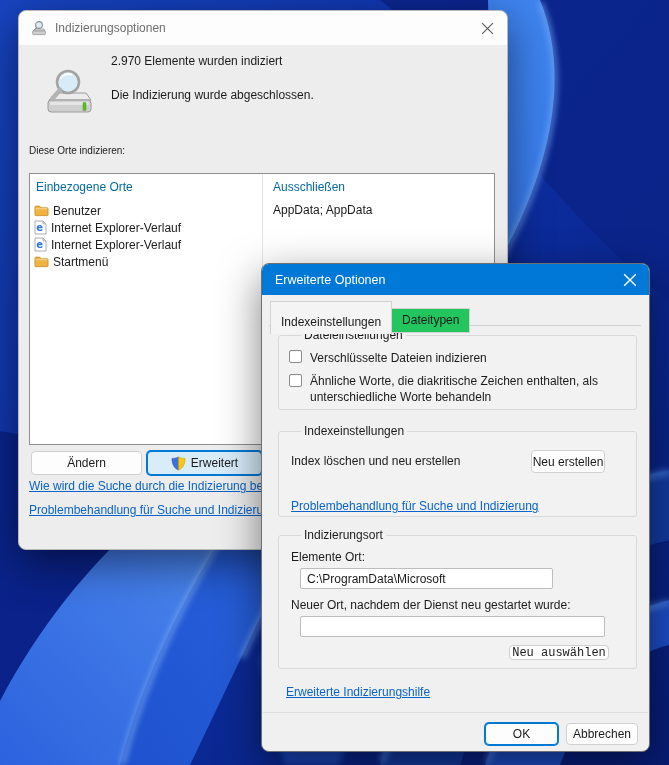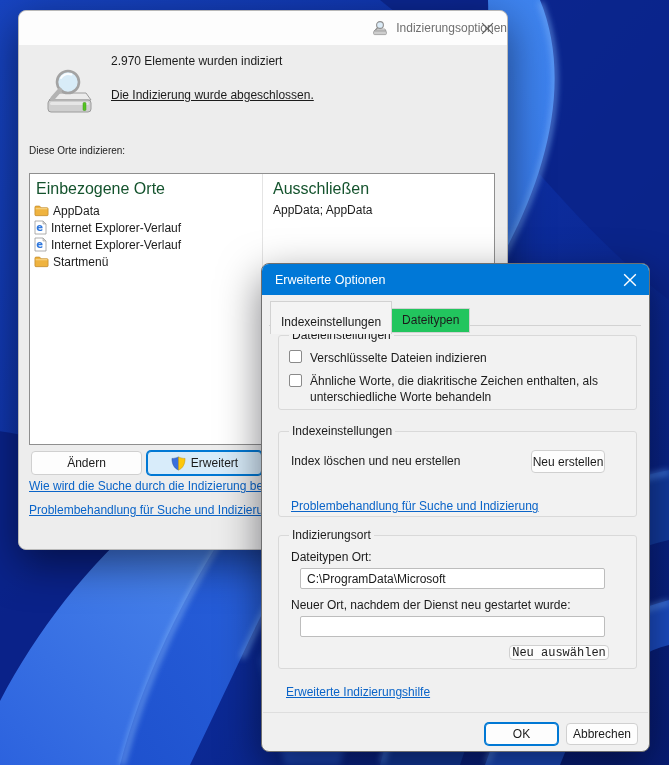--- a/index.html
+++ b/index.html
@@ -17,46 +17,46 @@
     background:#fdfdfd;border:1px solid #d0d0d0;border-radius:4px;
     font-size:12px;color:#1b1b1b;box-sizing:border-box;cursor:default;
     position:absolute;
   }
   .btn.focused{background:#d8ecfa;border:1px solid #0078d4;box-shadow:0 0 0 1px #0078d4;}
   .btn.default{border:1px solid #0078d4;box-shadow:0 0 0 1px #0078d4;}
   .link{font-size:12px;color:#0a64c8;text-decoration:underline;position:absolute;white-space:nowrap;cursor:pointer;}
 
   
   .main-dialog{left:18px;top:10px;width:488px;height:538px;background:#ededed;border:1px solid #b9b9b9;z-index:1;}
-  .main-titlebar{position:absolute;left:0;top:0;right:0;height:34px;background:#fdfdfd;border-radius:8px 8px 0 0;display:flex;align-items:center;justify-content:flex-end;}
+  .main-titlebar{position:absolute;left:0;top:0;right:0;height:34px;background:#fdfdfd;border-radius:8px 8px 0 0;display:flex;align-items:center;}
   .main-title{font-size:12px;color:#6f6f6f;margin-left:8px;}
   .close-btn{position:absolute;top:3px;right:6px;width:28px;height:28px;display:flex;align-items:center;justify-content:center;border-radius:4px;}
   .status-line{position:absolute;font-size:12px;color:#1b1b1b;white-space:nowrap;}
   .caption{position:absolute;font-size:10px;color:#1b1b1b;}
   .listbox{position:absolute;left:10px;top:162px;width:466px;height:272px;background:#fff;border:1px solid #8f8f8f;box-sizing:border-box;}
   .list-col-sep{position:absolute;left:232px;top:0;bottom:0;width:1px;background:#e4e4e4;}
-  .list-header{position:absolute;top:0;left:0;right:0;height:26px;font-size:16px;color:#14532d;}
+  .list-header{position:absolute;top:0;left:0;right:0;height:26px;font-size:12px;color:#0369a1;}
   .col1-header{position:absolute;left:6px;top:6px;}
   .col2-header{position:absolute;left:243px;top:6px;}
   .list-row{position:absolute;left:4px;height:17px;display:flex;align-items:center;gap:4px;font-size:12px;color:#1b1b1b;white-space:nowrap;}
   .exclude-val{position:absolute;left:243px;top:29px;font-size:12px;color:#1b1b1b;white-space:nowrap;}
 
   
   .adv-dialog{left:261px;top:263px;width:387px;height:487px;background:#f0f0f0;border:1px solid #6f6f6f;z-index:2;box-sizing:content-box;}
   .adv-titlebar{position:absolute;left:0;top:0;right:0;height:31px;background:#0078d7;border-radius:7px 7px 0 0;display:flex;align-items:center;}
   .adv-title{font-size:12.5px;color:#fff;margin-left:13px;}
   .adv-close{position:absolute;top:1px;right:2px;width:34px;height:29px;display:flex;align-items:center;justify-content:center;}
   .tabs{position:absolute;left:8px;top:37px;display:flex;align-items:flex-end;z-index:3;}
   .tab{font-size:12px;color:#1b1b1b;padding:4px 10px 5px 10px;border:1px solid #d2d2d2;box-sizing:border-box;}
   .tab.active{background:#f4f4f4;border-bottom:none;padding-top:13px;position:relative;z-index:2;}
   .tab.inactive{background:#22c55e;border-left:none;margin-bottom:1px;padding-top:4px;}
   .tabpage{position:absolute;left:7px;top:61px;width:372px;height:648px;border-top:1px solid #d2d2d2;border-bottom:1px solid #d2d2d2;height:647px;top:61px;bottom:auto;height:649px;}
   .tabpage{height:649px;} 
   fieldset.group{position:absolute;border:1px solid #d9d9d9;border-radius:3px;margin:0;padding:0;background:#f2f2f2;box-sizing:border-box;}
-  fieldset.group legend{font-size:12px;color:#1b1b1b;padding:0 3px;margin-left:10px;}
+  fieldset.group legend{font-size:12px;color:#1b1b1b;padding:0 3px;margin-left:22px;}
   .grp-label{position:absolute;font-size:12px;color:#1b1b1b;white-space:nowrap;}
   .checkbox{position:absolute;width:13px;height:13px;background:#fff;border:1px solid #8a8a8a;border-radius:2px;box-sizing:border-box;}
   .cb-label{position:absolute;font-size:12px;color:#1b1b1b;line-height:1.35;}
   .field{position:absolute;font-family:"Liberation Sans","DejaVu Sans",sans-serif;font-size:12px;color:#1a1a1a;background:#fff;border:1px solid #bdbdbd;border-radius:2px;box-sizing:border-box;padding:2px 6px;}
   .strip-sep{position:absolute;left:1px;right:1px;top:448px;height:1px;background:#dedede;}
 </style>
 </head>
 <body>
 
 <svg class="wallpaper" width="669" height="765" viewBox="0 0 669 765" preserveAspectRatio="none" aria-hidden="true">
@@ -103,21 +103,21 @@
     </svg>
     <span class="main-title">Indizierungsoptionen</span>
     <div class="close-btn">
       <svg width="13" height="13" viewBox="0 0 12 12">
         <path d="M1 1 L11 11 M11 1 L1 11" stroke="#5f5f5f" stroke-width="1.1"></path>
       </svg>
     </div>
   </div>
 
   <span class="status-line" style="left:92px;top:43px;">2.970 Elemente wurden indiziert</span>
-  <span class="status-line" style="left:92px;top:77px;text-decoration:underline;">Die Indizierung wurde abgeschlossen.</span>
+  <span class="status-line" style="left:92px;top:77px;">Die Indizierung wurde abgeschlossen.</span>
 
   <svg width="54" height="54" viewBox="0 0 54 54" style="position:absolute;left:22px;top:56px;">
     <path d="M8 33 L16 26 H45 L50 33 Z" fill="#ececec" stroke="#9c9c9c" stroke-width="1"></path>
     <rect x="7" y="33" width="43" height="12" rx="3" fill="#cfcfcf" stroke="#9c9c9c" stroke-width="1"></rect>
     <rect x="9" y="35" width="39" height="3" rx="1.5" fill="#e6e6e6"></rect>
     <rect x="42" y="35.5" width="3" height="8" rx="1" fill="#53c421" stroke="#3f9417" stroke-width="0.5"></rect>
     <circle cx="27" cy="15" r="11" fill="#d8ecf8" stroke="#a3a3a3" stroke-width="2.6"></circle>
     <path d="M20 11 Q23.5 5.5 30.5 7.5" stroke="#ffffff" stroke-width="2" fill="none" stroke-linecap="round" opacity="0.9"></path>
     <path d="M19 23 L11.5 31.5" stroke="#b3b3b3" stroke-width="4.5" stroke-linecap="round"></path>
   </svg>
@@ -129,21 +129,21 @@
     <div class="list-header">
       <span class="col1-header">Einbezogene Orte</span>
       <span class="col2-header">Ausschließen</span>
     </div>
 
     <div class="list-row" style="top:28px;">
       <svg width="15" height="13" viewBox="0 0 16 13">
         <path d="M1 3 Q1 1.8 2.2 1.8 H6 L7.6 3.6 H14 Q15 3.6 15 4.6 V11 Q15 12 14 12 H2 Q1 12 1 11 Z" fill="#efb33f" stroke="#c08a2b" stroke-width="0.8"></path>
         <path d="M1.8 4.6 H14.2" stroke="#f7d488" stroke-width="1.2"></path>
       </svg>
-      <span>AppData</span>
+      <span>Benutzer</span>
     </div>
     <div class="list-row" style="top:45px;">
       <svg width="13" height="15" viewBox="0 0 13 15">
         <path d="M1 1 H9 L12 4 V14 H1 Z" fill="#ffffff" stroke="#9a9a9a" stroke-width="0.8"></path>
         <path d="M9 1 L12 4 H9 Z" fill="#dcdcdc" stroke="#9a9a9a" stroke-width="0.6"></path>
         <text x="2.2" y="11" font-size="10" font-weight="bold" fill="#2e77dd" font-family="DejaVu Sans, sans-serif">e</text>
       </svg>
       <span>Internet Explorer-Verlauf</span>
     </div>
     <div class="list-row" style="top:62px;">
@@ -208,22 +208,22 @@
     <legend>Indexeinstellungen</legend>
     <span class="grp-label" style="left:12px;top:16px;">Index löschen und neu erstellen</span>
     <div class="btn" style="left:252px;top:12px;width:74px;height:23px;">
       <span>Neu erstellen</span>
     </div>
     <a class="link" style="left:12px;top:61px;">Problembehandlung für Suche und Indizierung</a>
   </fieldset>
 
   <fieldset class="group" style="left:16px;top:264px;width:359px;height:141px;">
     <legend>Indizierungsort</legend>
-    <span class="grp-label" style="left:12px;top:8px;">Dateitypen Ort:</span>
-    <input class="field" style="left: 21px; top: 26px; width: 305px; height: 21px;" value="C:\ProgramData\Microsoft">
+    <span class="grp-label" style="left:12px;top:8px;">Elemente Ort:</span>
+    <input class="field" style="left: 21px; top: 26px; width: 253px; height: 21px;" value="C:\ProgramData\Microsoft">
     <span class="grp-label" style="left:12px;top:56px;">Neuer Ort, nachdem der Dienst neu gestartet wurde:</span>
     <input class="field" style="left: 21px; top: 74px; width: 305px; height: 21px;" value="">
     <div class="btn" style="left:230px;top:103px;width:100px;height:15px;font-family:Liberation Mono, monospace;">
       <span>Neu auswählen</span>
     </div>
   </fieldset>
 
   <a class="link" style="left:24px;top:421px;">Erweiterte Indizierungshilfe</a>
 
   <div class="strip-sep"></div>

